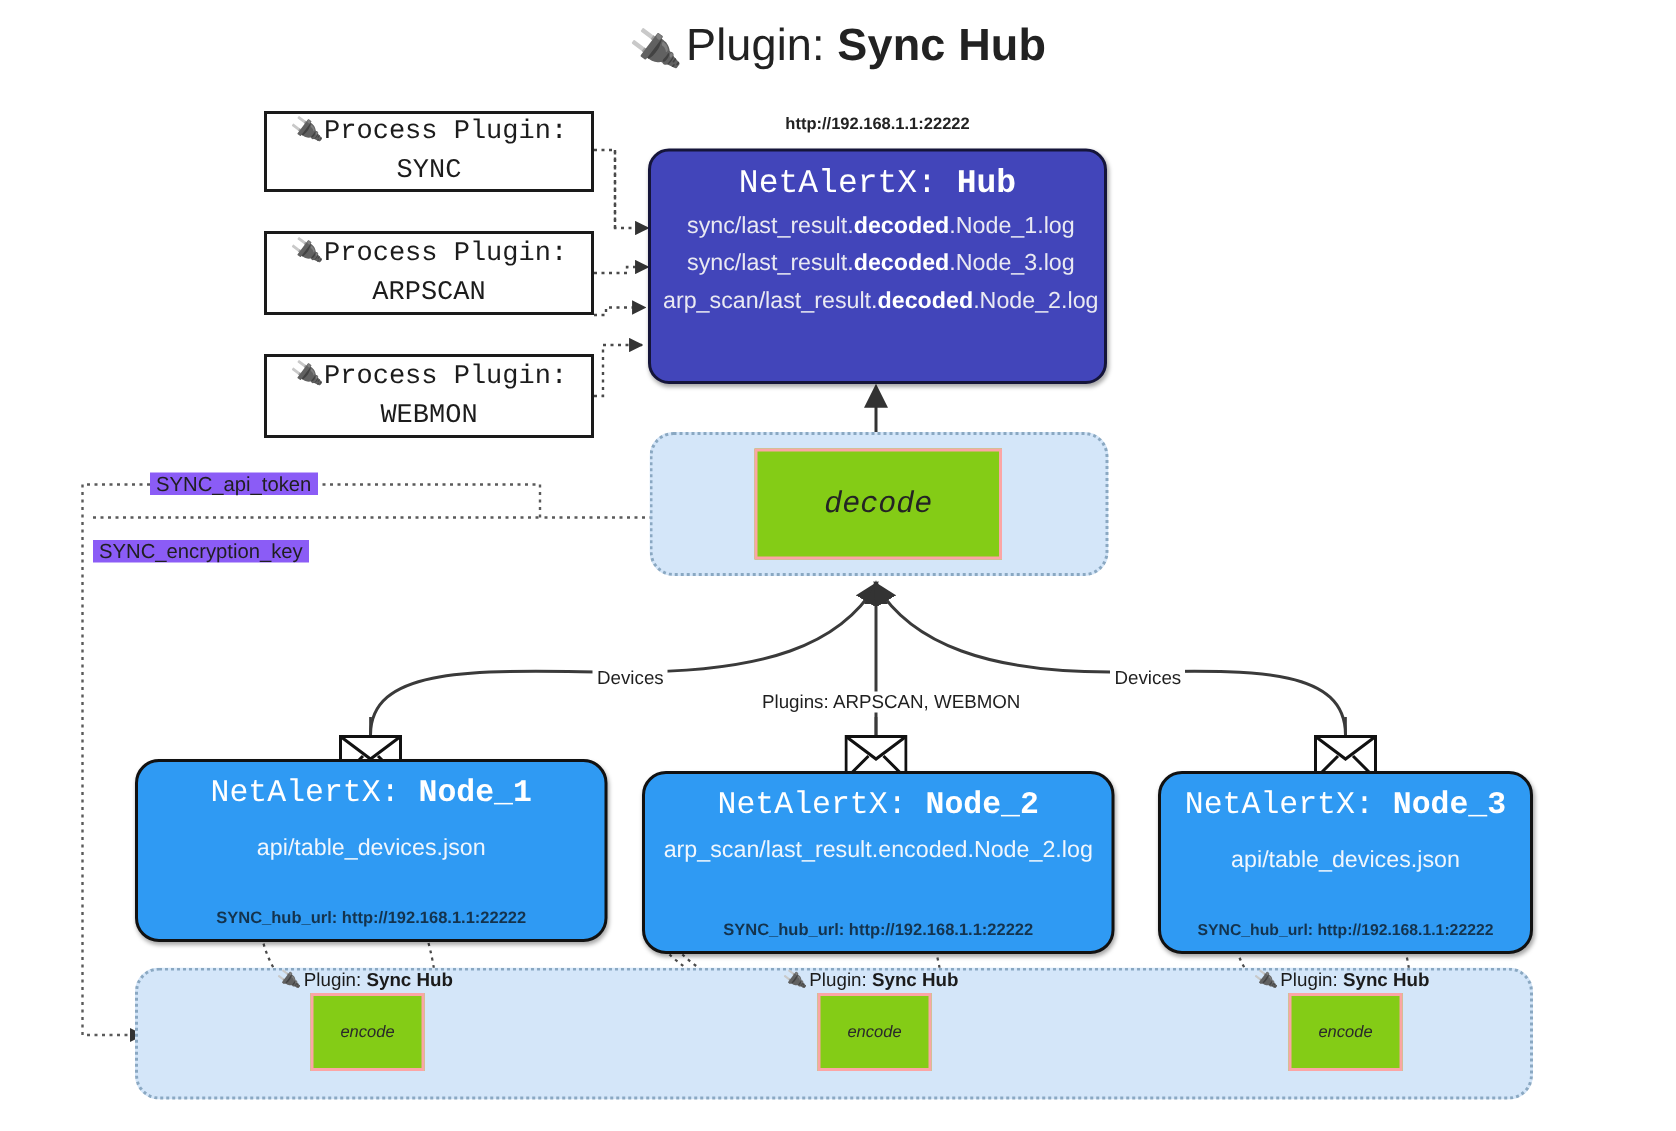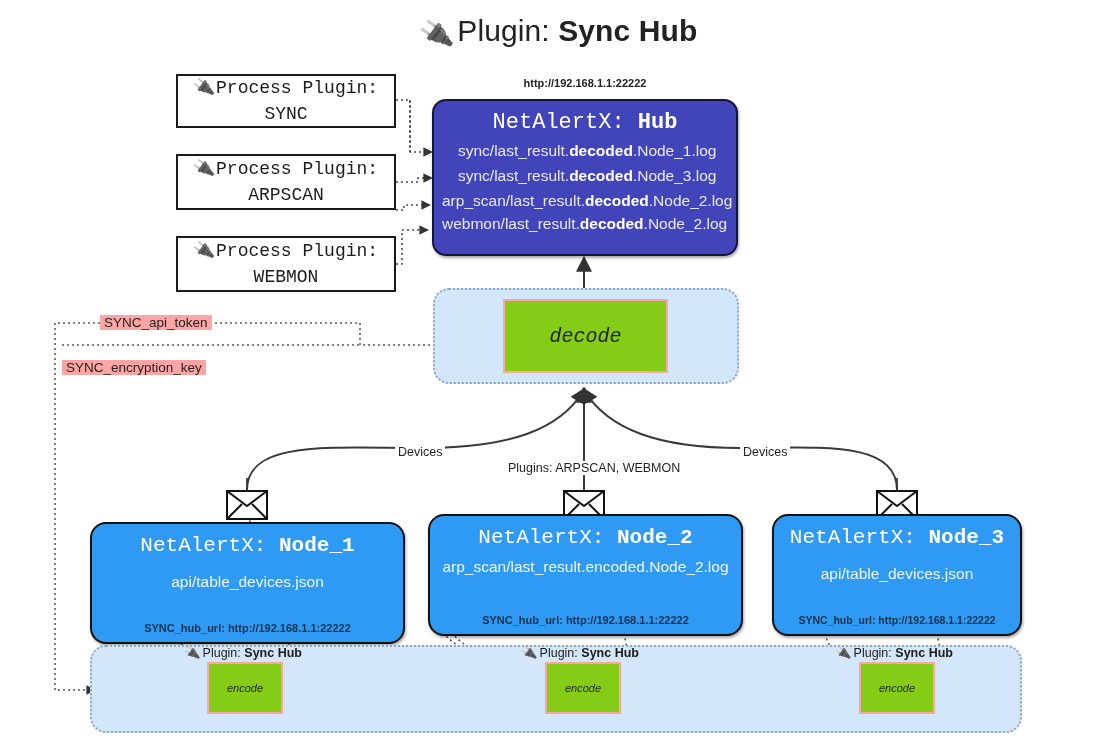--- a/index.html
+++ b/index.html
@@ -54,21 +54,21 @@
   .node .ntitle{font-family:"Liberation Mono","DejaVu Sans Mono",monospace;
         font-size:21px;color:#ffffff;text-align:center;margin-top:10px;}
   .node .ntitle b{font-weight:bold;}
   .node .nline{font-size:15.5px;color:#f0f6fd;text-align:center;white-space:nowrap;}
   .node .nfoot{font-size:11px;font-weight:bold;color:#14334d;text-align:center;
         position:absolute;left:0;right:0;bottom:8px;}
 
   
   .edgelabel{font-size:12.5px;color:#1f1f1f;background:#fff;
              padding:0 3px;white-space:nowrap;}
-  .tokenlabel{font-size:13.5px;color:#1f1f1f;background:#fca5a5;
+  .tokenlabel{font-size:13.5px;color:#1f1f1f;background:#8b5cf6;
              padding:0 4px;white-space:nowrap;text-align:right;}
   .pluglabel{font-size:12.5px;color:#1b1b1b;white-space:nowrap;}
   .pluglabel b{font-weight:bold;}
   .pluglabel .plug{display:inline-block;transform:rotate(-8deg);margin-right:2px;}
 </style>
 </head>
 <body>
 
 <div id="stage">
 
@@ -151,21 +151,20 @@
   <div class="abs" id="huburl" style="left:435px;top:77px;width:300px;">http://192.168.1.1:22222</div>
 
   <div class="abs" id="hub" style="left:432px;top:99px;width:306px;height:157px;">
     <div class="hubtitle">
       <span>NetAlertX:</span>
       <b>Hub</b>
     </div>
     <div class="logline"><span>sync/last_result.</span><b>decoded</b><span>.Node_1.log</span></div>
     <div class="logline"><span>sync/last_result.</span><b>decoded</b><span>.Node_3.log</span></div>
     <div class="logline" style="margin-left:8px;"><span>arp_scan/last_result.</span><b>decoded</b><span>.Node_2.log</span></div>
-    <div class="logline" style="margin-left:8px;margin-top:5px;"><span>webmon/last_result.</span><b>decoded</b><span>.Node_2.log</span></div>
   </div>
 
   <div class="abs lightbox" style="left:433px;top:288px;width:306px;height:96px;"></div>
   <div class="abs whitebox" id="decode" style="left:503px;top:299px;width:165px;height:74px;">
     <span>decode</span>
   </div>
 
   <div class="abs tokenlabel" style="left:100px;top:315px;">SYNC_api_token</div>
   <div class="abs tokenlabel" style="left:62px;top:360px;">SYNC_encryption_key</div>
 
@@ -182,21 +181,21 @@
     <rect x="1" y="1" width="40" height="28" fill="#fff" stroke="#111" stroke-width="2"></rect>
     <path d="M1,1 L21,16 L41,1" fill="none" stroke="#111" stroke-width="2"></path>
     <path d="M1,29 L16,14 M41,29 L26,14" fill="none" stroke="#111" stroke-width="2"></path>
   </svg>
   <svg class="abs" style="left:876px;top:490px;width:42px;height:30px;" viewBox="0 0 42 30">
     <rect x="1" y="1" width="40" height="28" fill="#fff" stroke="#111" stroke-width="2"></rect>
     <path d="M1,1 L21,16 L41,1" fill="none" stroke="#111" stroke-width="2"></path>
     <path d="M1,29 L16,14 M41,29 L26,14" fill="none" stroke="#111" stroke-width="2"></path>
   </svg>
 
-  <div class="abs node" style="left:90px;top:522px;width:315px;height:122px;">
+  <div class="abs node" style="left:90px;top:506px;width:315px;height:122px;">
     <div class="ntitle">
       <span>NetAlertX:</span>
       <b>Node_1</b>
     </div>
     <div class="nline" style="margin-top:16px;">api/table_devices.json</div>
     <div class="nfoot">SYNC_hub_url: http://192.168.1.1:22222</div>
   </div>
 
   <div class="abs node" style="left:428px;top:514px;width:315px;height:122px;">
     <div class="ntitle">

